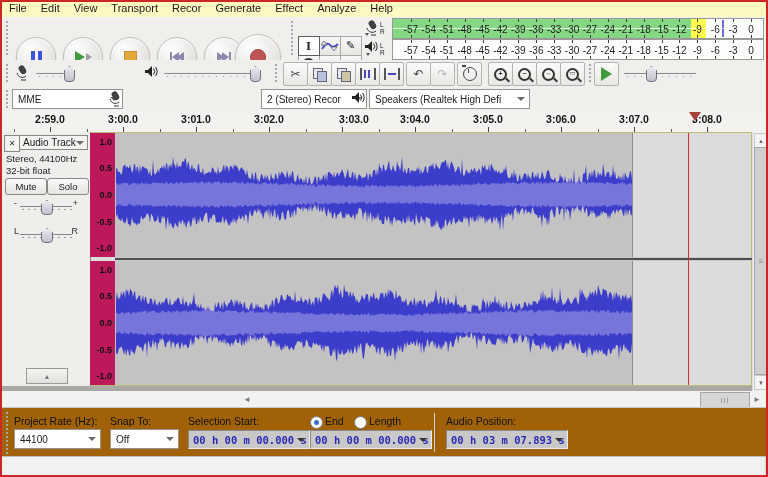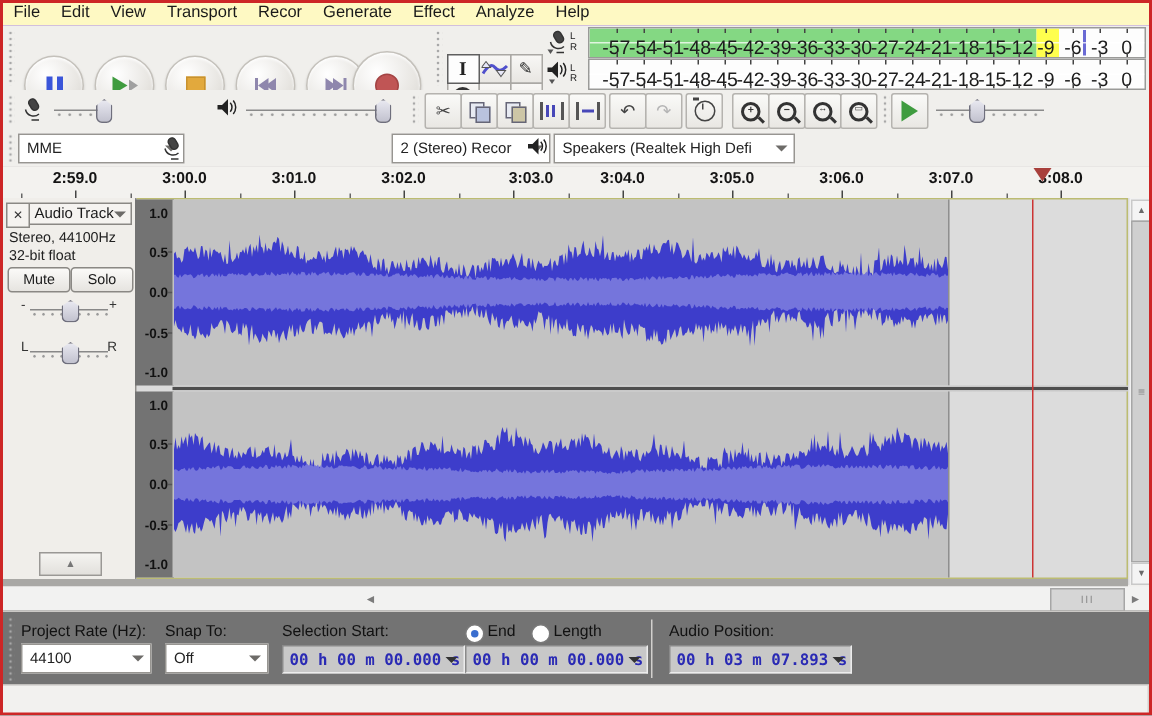--- a/index.html
+++ b/index.html
@@ -45,21 +45,21 @@
   
   .meter{position:absolute;left:362px;right:2px;height:20px;display:flex;align-items:center;}
   .meter-icons{width:28px;display:flex;align-items:center;}
   .lr{display:flex;flex-direction:column;font-size:6.5px;line-height:7px;color:#222;margin-left:1px;}
   .meter-bar{position:relative;flex:1;height:19px;background:#fdfdfd;border:1px solid #9a9a98;overflow:hidden;}
   .mfill{position:absolute;top:0;bottom:0;left:0;}
   .mfill.green{background:#84d883;}
   .mfill.yellow{background:#ffff4e;}
   .peakline{position:absolute;top:1px;bottom:1px;width:2px;background:#6a6ad4;}
   .midline{position:absolute;left:0;right:0;top:9px;height:1px;background:rgba(255,255,255,.75);}
-  .ms-num{position:absolute;top:5px;transform:translateX(-50%);font-size:13px;color:#1c1c1c;}
+  .ms-num{position:absolute;top:5px;transform:translateX(-50%);font-size:10px;color:#1c1c1c;}
   .ms-tick{position:absolute;top:0;width:1px;height:3px;background:#444;}
   .ms-tick.b{top:auto;bottom:0;}
   
   .hslider{position:absolute;height:14px;top:6px;}
   .hslider .track{position:absolute;left:0;right:0;top:7px;height:1px;background:#8a8a8a;}
   .hslider .ticks{position:absolute;left:0;right:0;top:9px;height:3px;
         background-image:radial-gradient(circle,#9a9a9a 0.7px,transparent 1px);background-size:7px 3px;}
   .thumb{position:absolute;top:0;width:9px;height:14px;background:linear-gradient(#e8e8f0,#c2c2cf);
          border:1px solid #6f6f7d;border-radius:3px 3px 4px 4px;clip-path:polygon(50% 0,100% 28%,100% 100%,0 100%,0 28%);}
   .sqbtn{position:absolute;top:2px;width:23px;height:22px;background:linear-gradient(#fafaf8,#e9e7e3);
@@ -104,21 +104,21 @@
   .msbtn{position:absolute;top:46px;width:40px;height:15px;border:1px solid #8a8884;border-radius:3px;
          background:linear-gradient(#fbfaf8,#e6e4e0);font-size:9.5px;display:flex;align-items:center;justify-content:center;}
   .pslider{position:absolute;left:10px;width:68px;height:16px;}
   .pslider .end{position:absolute;top:0;font-size:9px;color:#333;}
   .pslider .track{position:absolute;left:8px;right:8px;top:8px;height:1px;background:#888;}
   .pslider .ticks{position:absolute;left:8px;right:8px;top:10px;height:3px;
        background-image:radial-gradient(circle,#9a9a9a 0.7px,transparent 1px);background-size:6px 3px;}
   .pslider .thumb{left:50%;margin-left:-5px;top:2px;width:10px;height:13px;}
   #collapsebtn{position:absolute;left:24px;top:236px;width:40px;height:14px;border:1px solid #9a9895;
        background:linear-gradient(#f5f4f1,#e2e0dc);display:flex;align-items:center;justify-content:center;font-size:7px;color:#777;}
-  .vruler{position:absolute;left:88px;width:25px;background:#737373;border-right:1px solid #757370;}
+  .vruler{position:absolute;left:88px;width:25px;background:#be185d;border-right:1px solid #757370;}
   .vr-num{position:absolute;right:3px;transform:translateY(-50%);font-size:9px;font-weight:bold;color:#111;}
   .vr-tick{position:absolute;right:0;width:3px;height:1px;background:#555;transform:translateY(-50%);}
   #vr1{top:1px;height:124px;} #vr2{top:129px;height:124px;}
   .wavebg{position:absolute;left:113px;width:637px;}
   #wb1{top:1px;height:124px;} #wb2{top:129px;height:124px;}
   .clipbg{position:absolute;left:0;top:0;bottom:0;width:517px;background:#c3c3c3;border-right:1px solid #8f8f8f;}
   #chdiv{position:absolute;left:113px;right:0;top:125px;height:4px;
          background:linear-gradient(#c9c9c9 0 1px,#4e4e4e 1px 3px,#c9c9c9 3px 4px);}
   #reccursor{position:absolute;left:686px;top:1px;bottom:1px;width:1px;background:#cc3434;}
   svg.wave{position:absolute;left:1px;top:0;}
@@ -127,21 +127,21 @@
   .sbtn{position:absolute;left:1px;width:12px;height:13px;background:#f4f4f4;border:1px solid #c9c9c9;
         display:flex;align-items:center;justify-content:center;font-size:6px;color:#6a6a6a;}
   #vthumb{position:absolute;left:1px;top:15px;width:12px;height:226px;background:#cfcfcf;border:1px solid #a6a6a6;
           display:flex;align-items:center;justify-content:center;font-size:8px;color:#8a8a8a;}
   #gapband{left:2px;top:386px;width:750px;height:5px;background:#a9a8a5;}
   #hscroll{left:2px;top:391px;right:2px;height:16px;background:#f2f2f1;}
   #hthumb{position:absolute;left:698px;top:1px;width:48px;height:14px;background:#d6d6d6;border:1px solid #a6a6a6;
           display:flex;align-items:center;justify-content:center;font-size:7px;letter-spacing:1px;color:#8a8a8a;}
   .hbtn{position:absolute;top:1px;width:14px;height:14px;display:flex;align-items:center;justify-content:center;font-size:8px;color:#7c7c7c;}
   
-  #selbar{left:2px;top:407px;right:2px;height:49px;background:#737373;border-top:1px solid #cbc9c6;}
+  #selbar{left:2px;top:407px;right:2px;height:49px;background:#a16207;border-top:1px solid #cbc9c6;}
   .sb-label{position:absolute;top:7px;font-size:10.5px;color:#111;}
   .timefield{position:absolute;top:22px;height:17px;background:#c8c8c8;
        border:1px solid;border-color:#8a8a8a #ececec #ececec #8a8a8a;
        display:flex;align-items:center;padding:0 12px 0 4px;
        font-family:"DejaVu Sans Mono","Liberation Mono",monospace;font-weight:bold;font-size:10.5px;color:#2a2ab4;white-space:nowrap;}
   .timefield .dd{border-top-color:#333;}
   .radio{position:absolute;top:8px;width:11px;height:11px;border-radius:50%;border:1px solid #7a7a7a;background:#fff;}
   .radio.on::after{content:"";display:block;width:5px;height:5px;margin:3px;border-radius:50%;background:#3a6ecf;}
   .vline{position:absolute;top:5px;bottom:5px;width:1px;background:#d2d0cd;}
   

